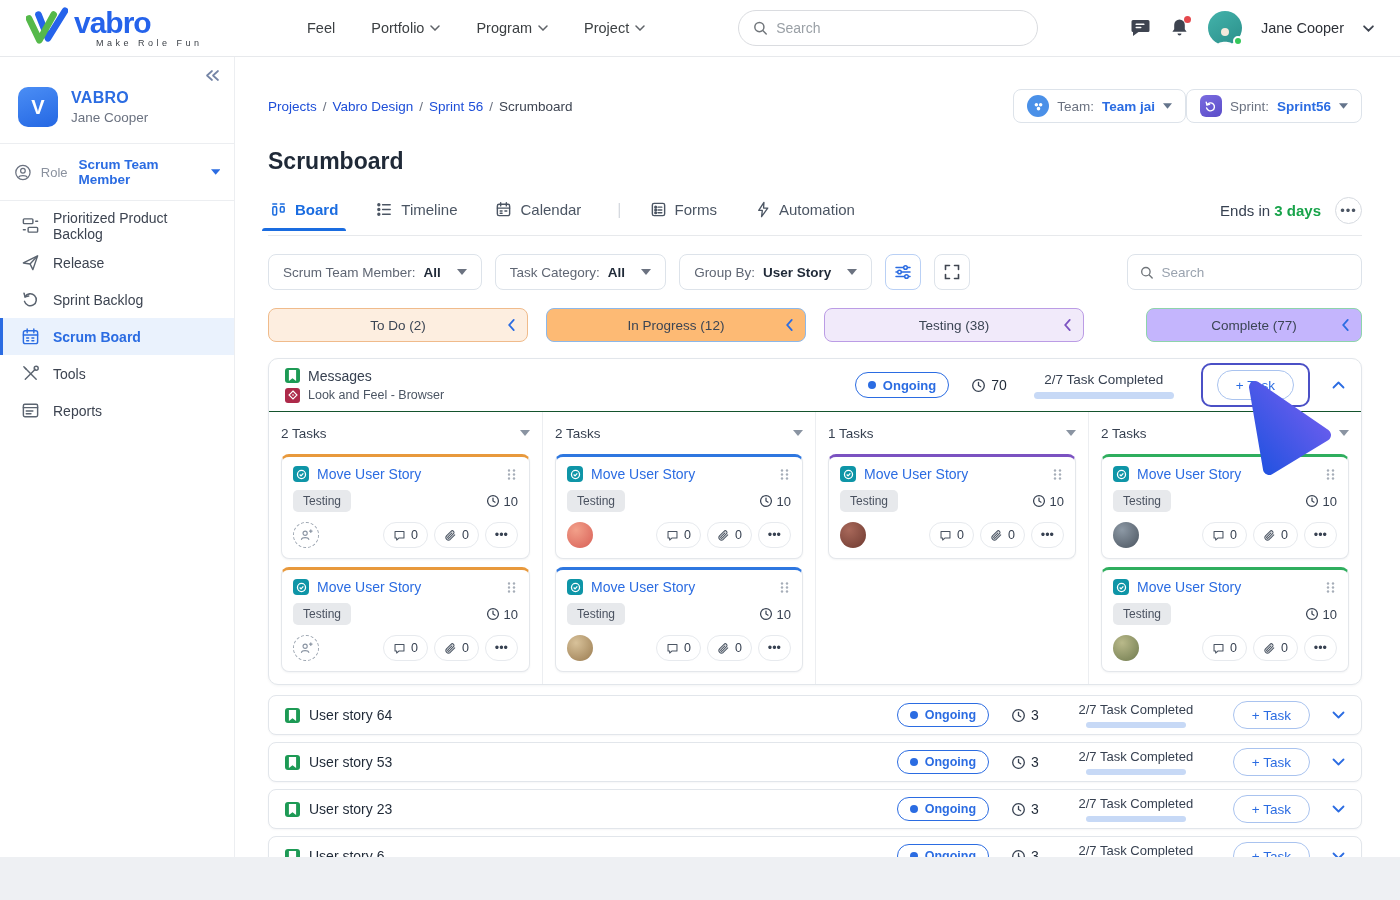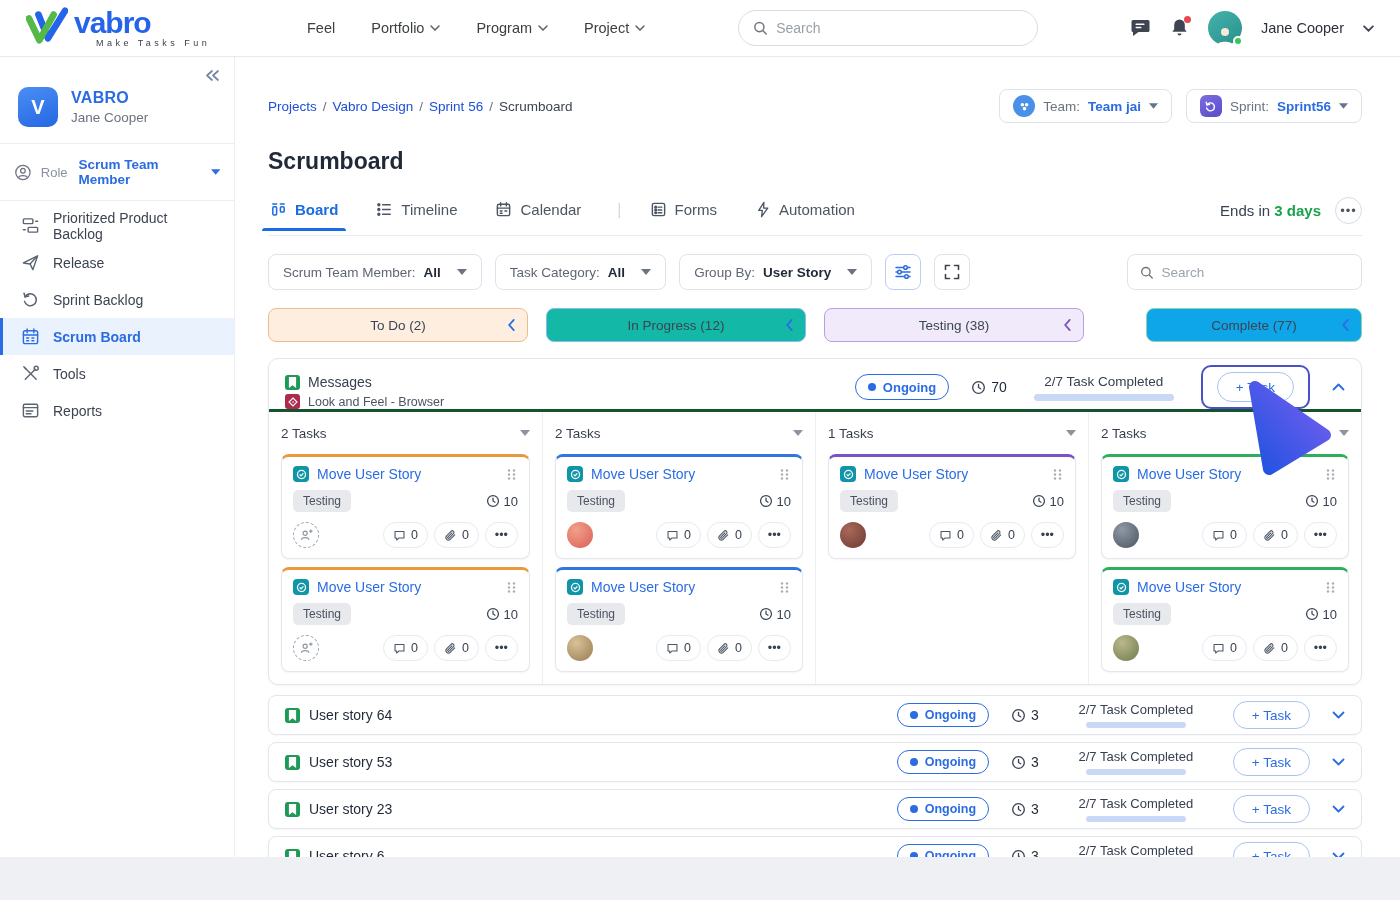--- a/index.html
+++ b/index.html
@@ -49,21 +49,21 @@
     font-size:14px; color:#3d4451; cursor:pointer; border-left:3px solid transparent; }
   .menu-item.active { background:#eaf2fd; border-left-color:#2b6ce2; color:#2b6ce2; font-weight:bold; }
   .menu-item .mi { width:19px; display:flex; justify-content:center; }
 
   
   .main { flex:1; padding:0 38px 0 33px; position:relative; }
   .crumb-row { margin-top:32px; display:flex; align-items:center; justify-content:space-between; }
   .breadcrumb { font-size:13.5px; color:#6b7280; display:flex; gap:6px; align-items:center; }
   .breadcrumb a { color:#1d4ed8; text-decoration:none; cursor:pointer; }
   .crumb-current { color:#3d4451; }
-  .selectors { display:flex; gap:14px; }
+  .selectors { display:flex; }
   .sel-pill { height:34px; border:1px solid #dde3ea; border-radius:8px; background:#fff;
     display:flex; align-items:center; gap:8px; padding:0 13px; cursor:pointer; }
   .sel-label { font-size:13.5px; color:#6b7280; }
   .sel-value { font-size:13.5px; color:#2b6ce2; font-weight:bold; }
   .team-ic { width:22px; height:22px; border-radius:50%; background:#4a90e8; display:flex; align-items:center; justify-content:center; }
   .sprint-ic { width:22px; height:22px; border-radius:6px; background:linear-gradient(150deg,#7b6ce0,#5a4cc8);
     display:flex; align-items:center; justify-content:center; }
 
   .page-title { margin-top:25px; font-size:23px; font-weight:bold; color:#1f2937; }
 
@@ -97,28 +97,28 @@
   .board-search input { border:none; outline:none; width:100%; font-size:13.5px; color:#333;
     font-family:"Liberation Sans", sans-serif; }
   .board-search input::placeholder { color:#9aa3af; }
 
   
   .col-heads { margin-top:18px; display:grid; grid-template-columns:repeat(4,1fr); gap:18px; }
   .col-head { height:34px; border-radius:8px; border:1px solid; display:flex; align-items:center;
     justify-content:center; position:relative; font-size:13.5px; color:#3b4554; cursor:pointer; }
   .col-head .chev { position:absolute; right:11px; top:9px; }
   .ch-todo { background:#fdeee0; border-color:#f0bb8b; }
-  .ch-prog { background:#14b8a6; border-color:#8cb8ea;text-align:right; }
+  .ch-prog { background:#fdba74; border-color:#8cb8ea;text-align:right; }
   .ch-test { background:#f1eafa; border-color:#bb9ce5; }
-  .ch-done { background:#0ea5e9; border-color:#8ed4ab;margin-left:44px; }
+  .ch-done { background:#c4b5fd; border-color:#8ed4ab;margin-left:44px; }
 
   
   .panel { margin-top:16px; border:1px solid #e2e6eb; border-radius:10px; background:#fff;
     box-shadow:0 1px 3px rgba(20,30,60,.05); }
-  .panel-head { height:53px; border-bottom:3px solid #14532d; display:flex; align-items:flex-end; padding:0 16px; }
+  .panel-head { height:53px; border-bottom:1px solid #14532d; display:flex; align-items:center; padding:0 16px; }
   .ph-left { display:flex; flex-direction:column; gap:4px; }
   .ph-title-row, .ph-sub-row { display:flex; align-items:center; gap:8px; }
   .ph-title { font-size:14px; color:#374151; }
   .ph-sub { font-size:12.5px; color:#4b5563; }
   .sqicon { width:15px; height:15px; border-radius:3px; display:flex; align-items:center; justify-content:center; flex-shrink:0; }
   .sq-green { background:#1d9a55; }
   .sq-red { background:#ad2a4a; }
   .ph-right { margin-left:auto; display:flex; align-items:center; gap:22px; }
   .status-pill { height:26px; border:1.5px solid #2b6ce2; border-radius:14px; color:#2b6ce2;
     display:flex; align-items:center; gap:7px; padding:0 12px; font-size:13px; font-weight:bold; background:#fff; }
@@ -186,21 +186,21 @@
 <header class="topnav">
   <div class="brand">
     <span>
       <svg width="42" height="38" viewBox="0 0 44 40" fill="none">
         <polyline points="13,8 23,33 41,4" stroke="#2563eb" stroke-width="7" stroke-linecap="round" stroke-linejoin="round"></polyline>
         <polyline points="3,12 14,35 29,8" stroke="#55b94a" stroke-width="7" stroke-linecap="round" stroke-linejoin="round"></polyline>
       </svg>
     </span>
     <span class="brand-text">
       <span class="brand-name">vabro</span>
-      <span class="brand-tagline">Make Tasks Fun</span>
+      <span class="brand-tagline">Make Role Fun</span>
     </span>
   </div>
 
   <nav class="nav-items">
     <span class="nav-item">
         <span>Feel</span>
       </span>
     <span class="nav-item">
         <span>Portfolio</span>
       <svg width="10" height="6" viewBox="0 0 10 6">

